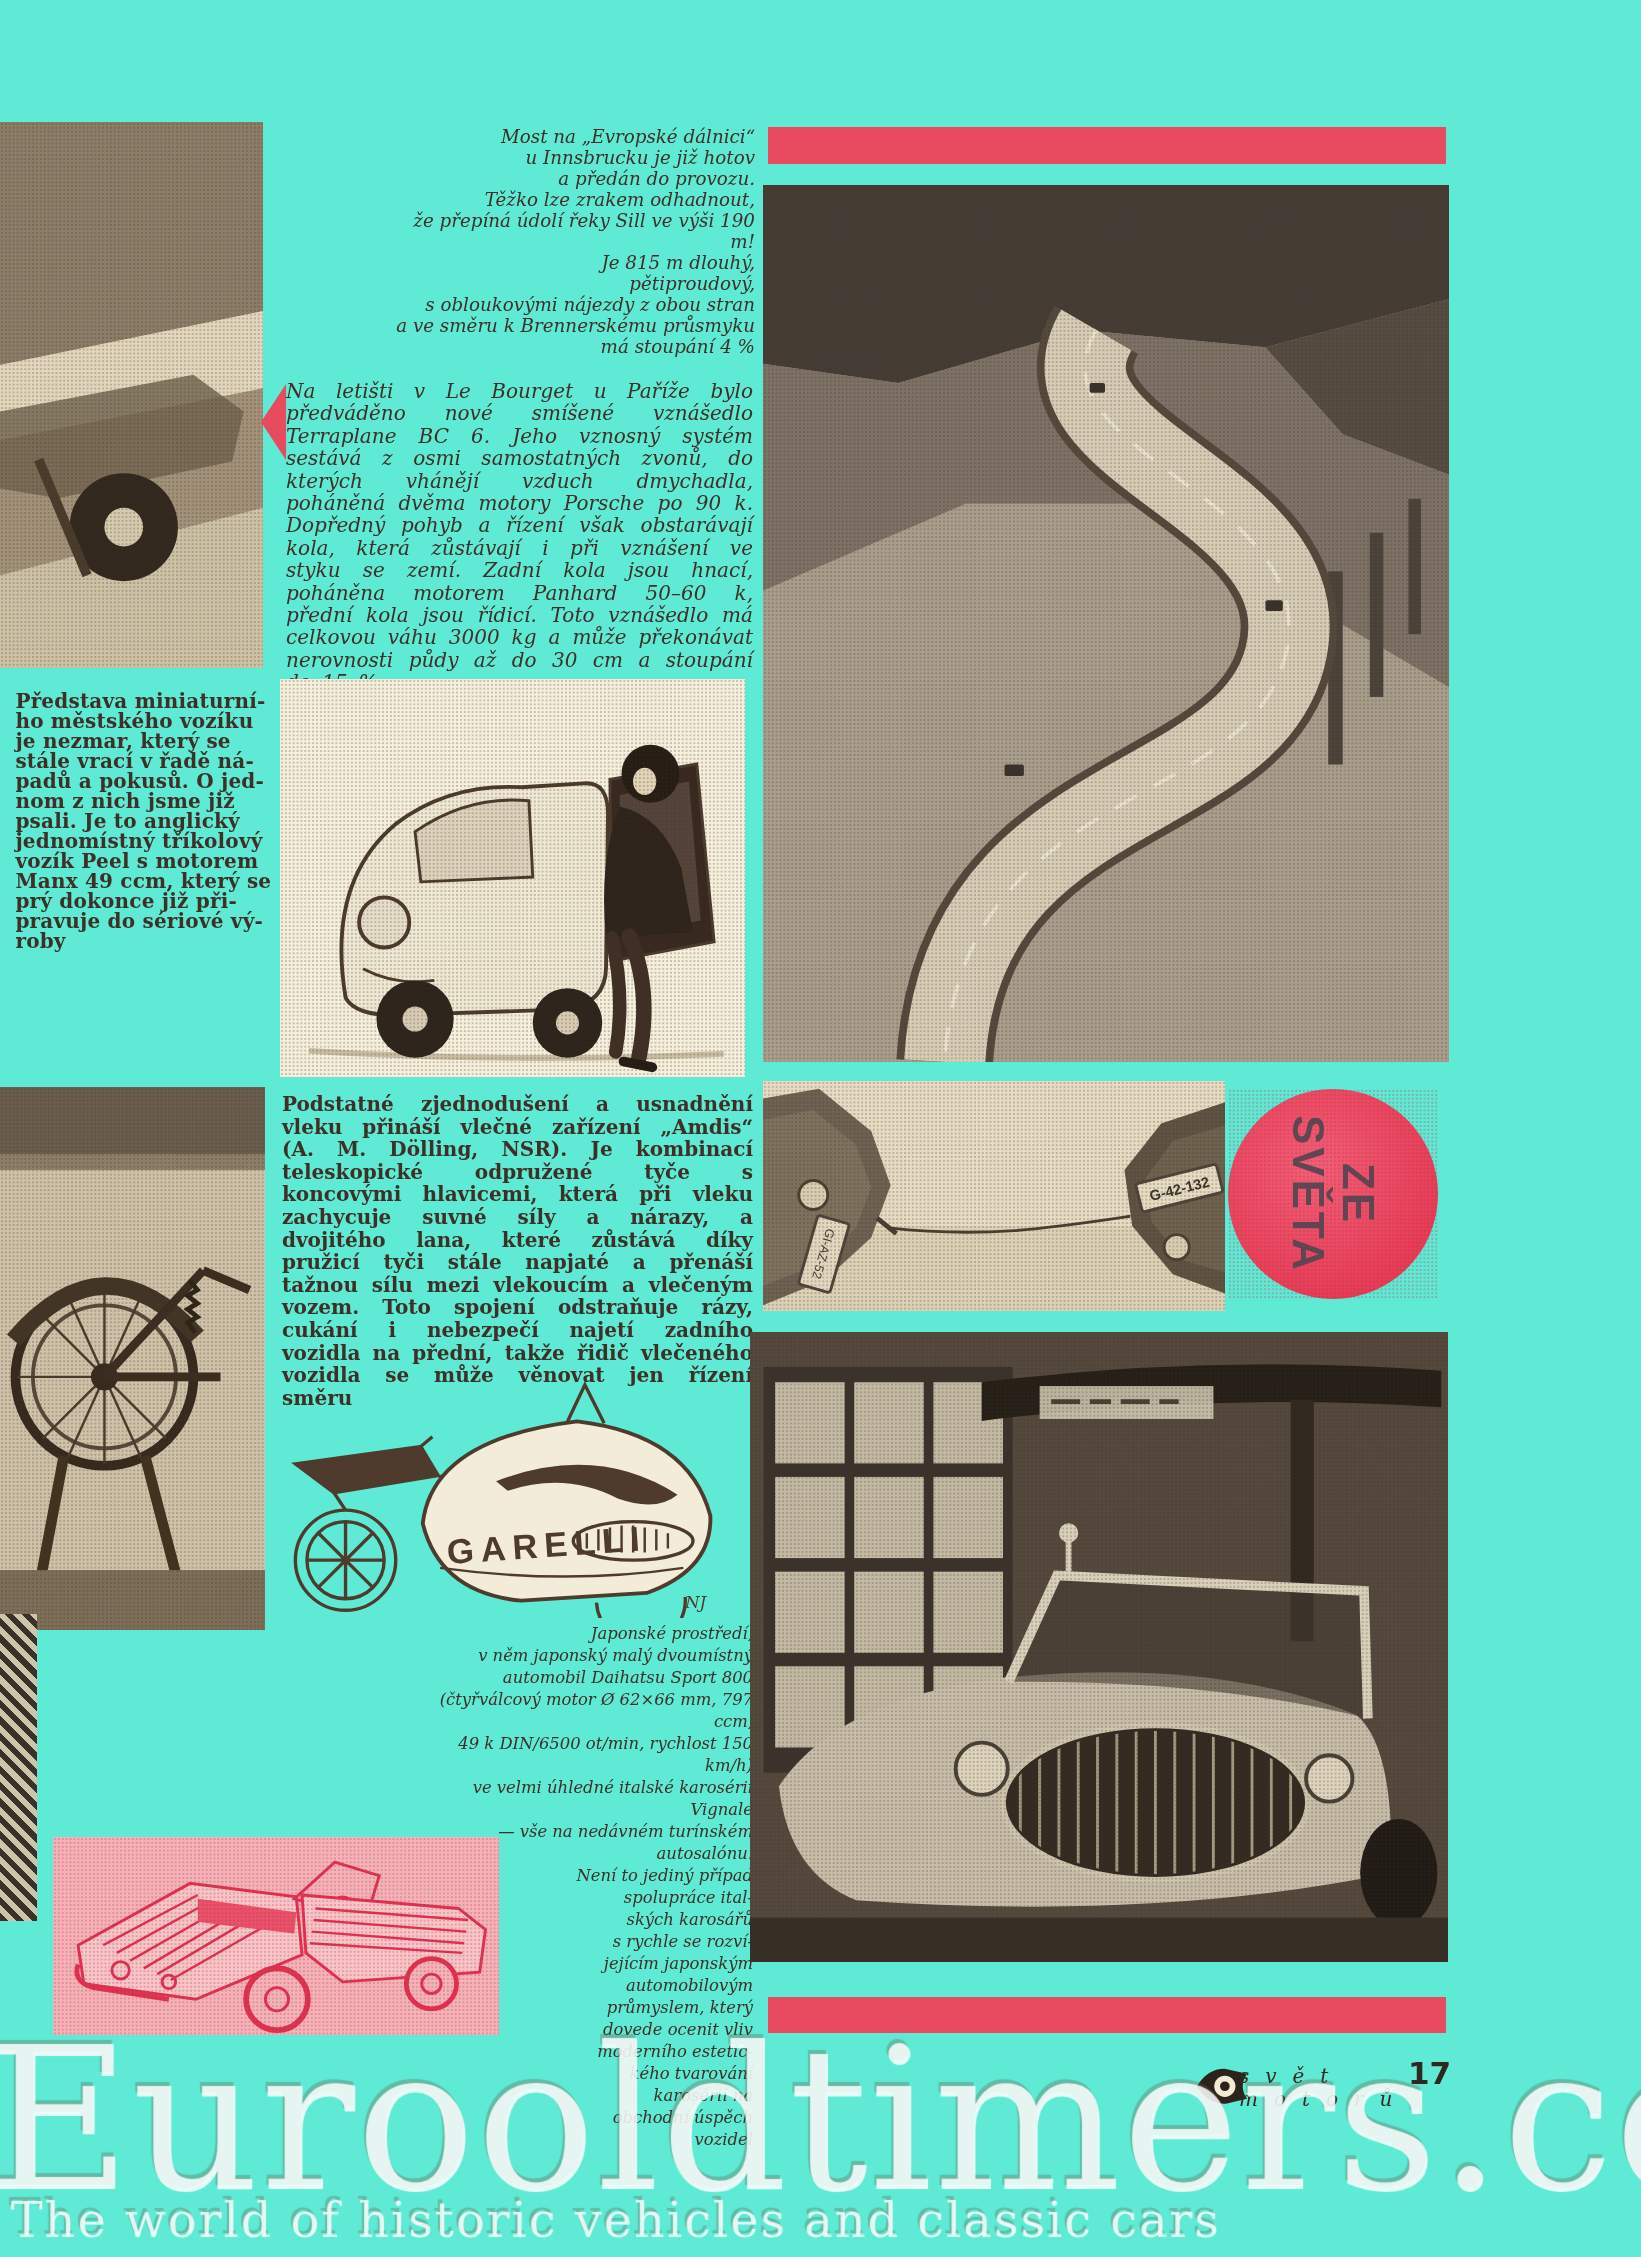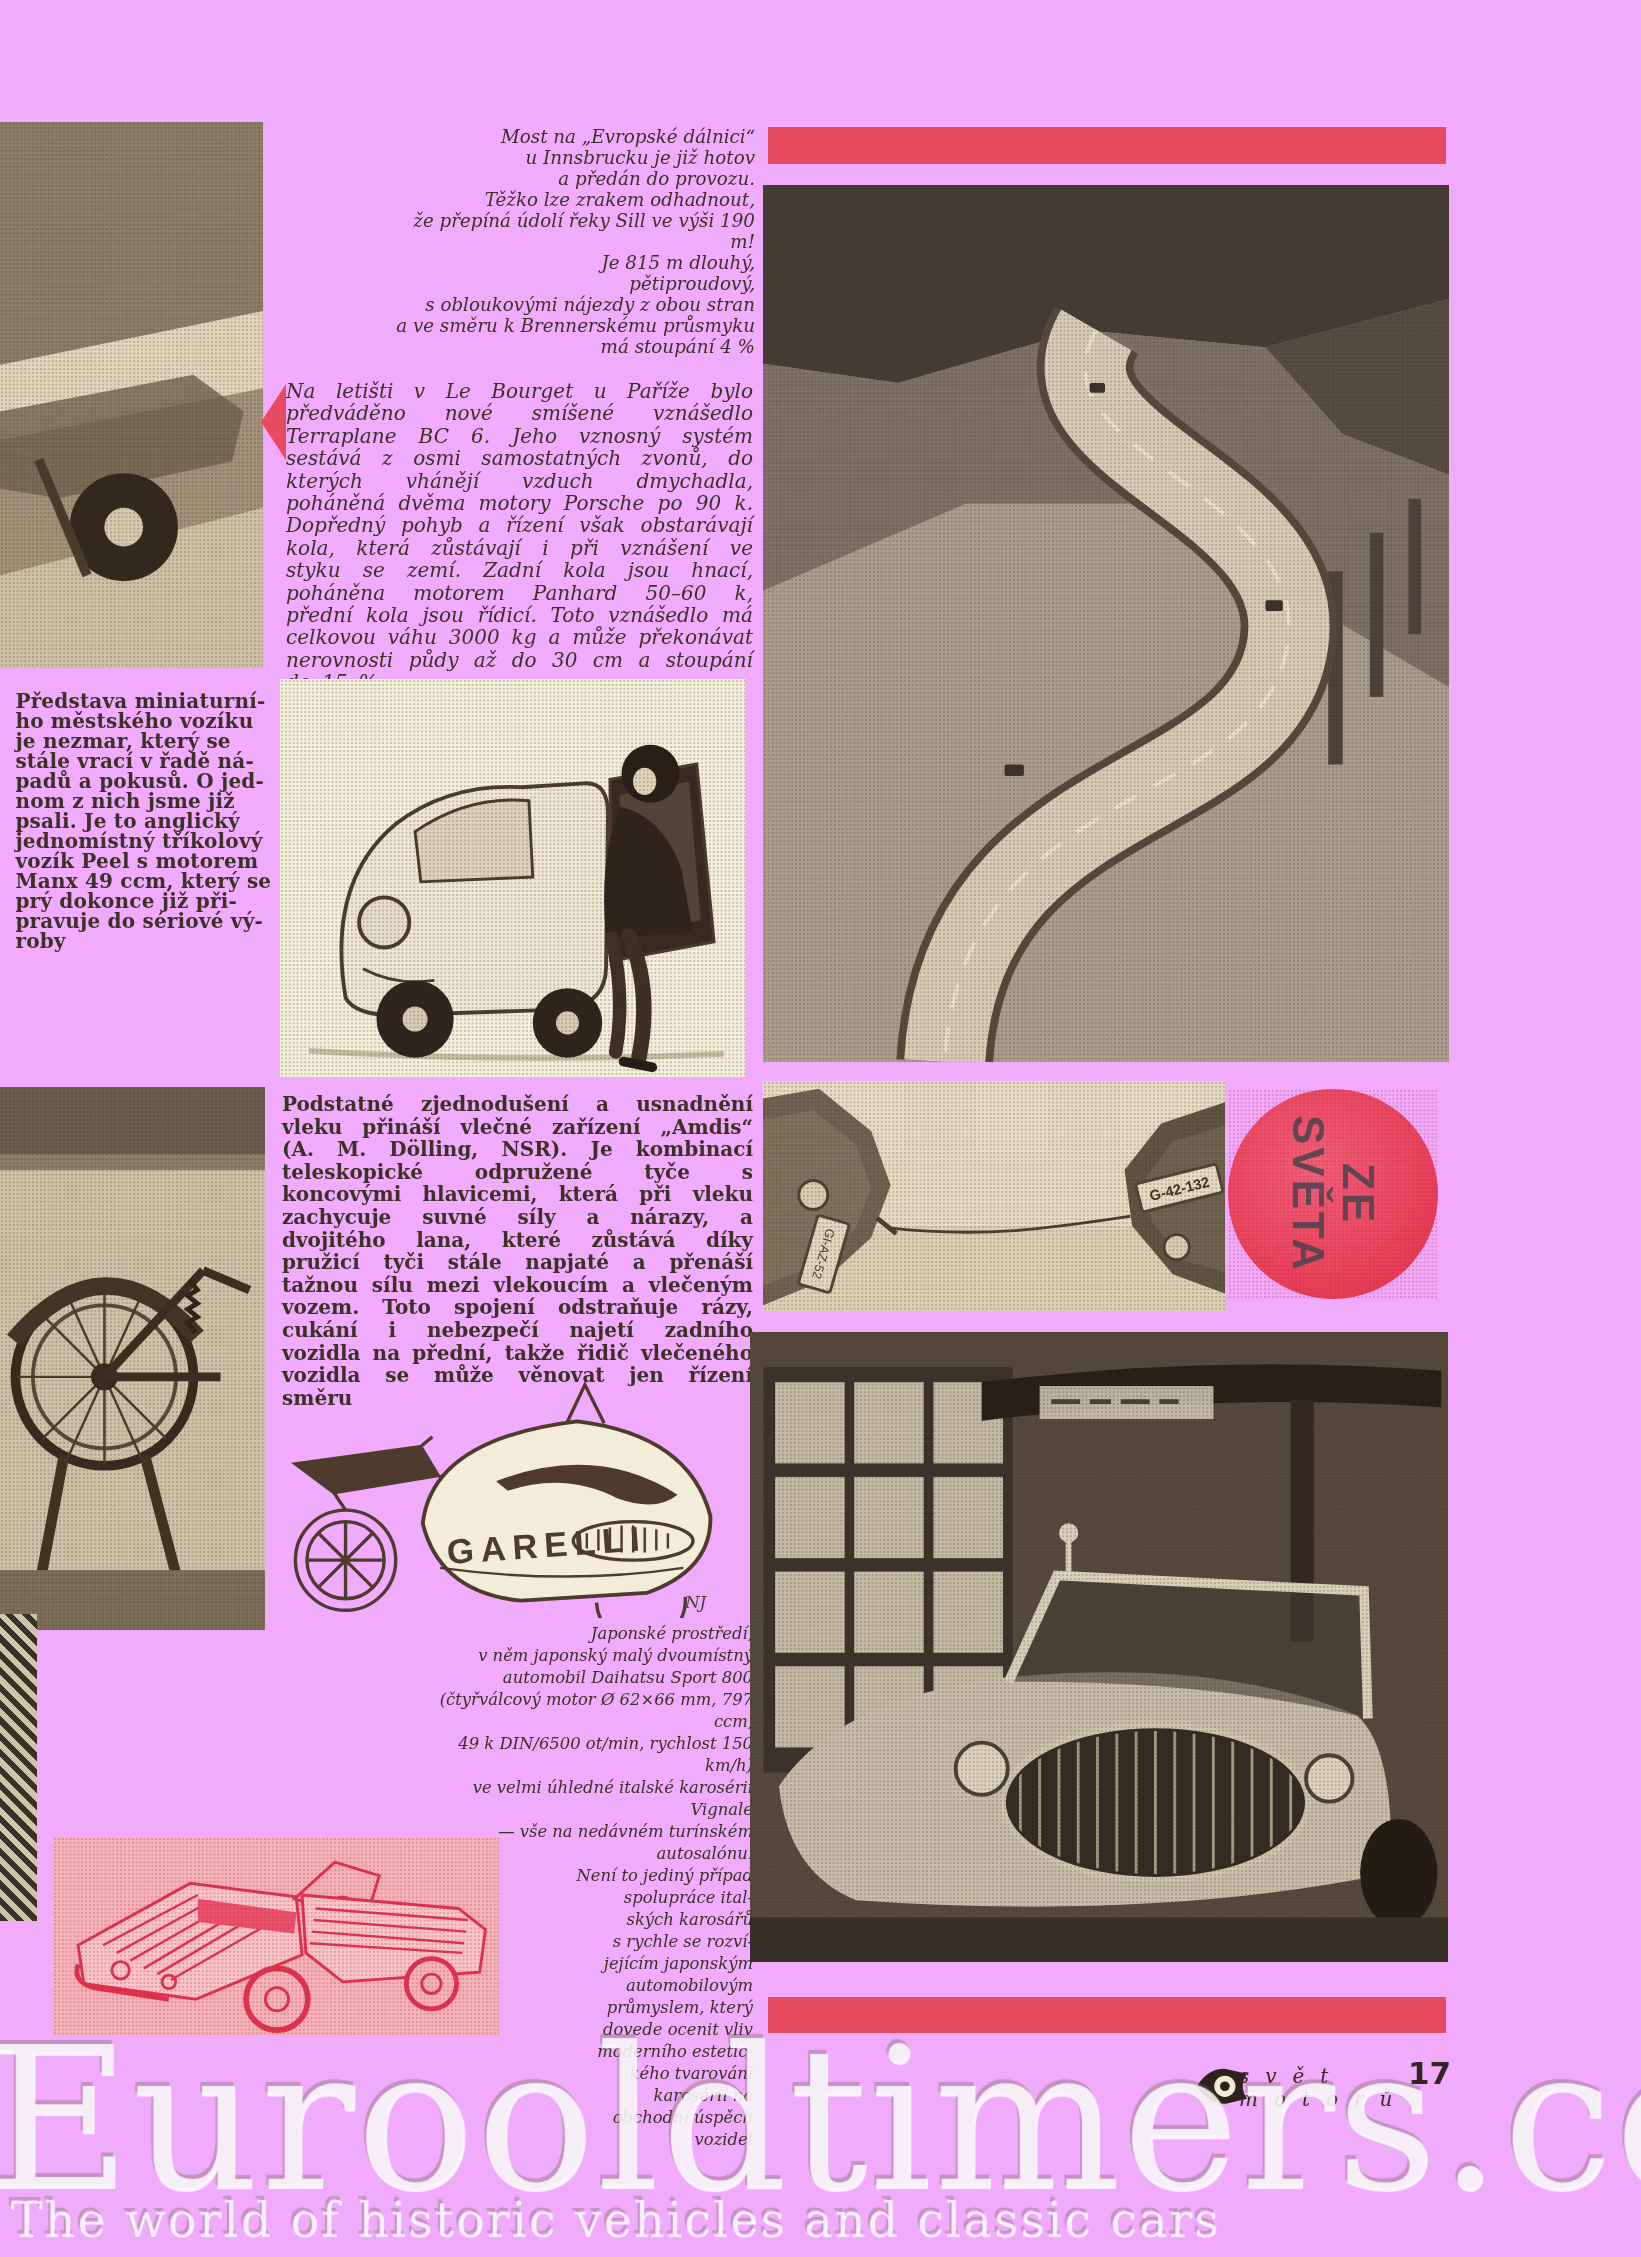--- a/index.html
+++ b/index.html
@@ -1,16 +1,16 @@
 <!DOCTYPE html>
 <html><head>
 <meta charset="utf-8">
 <style>
   html,body{margin:0;padding:0;background:#d8d0bc;}
-  .page{position:relative;width:1641px;height:2257px;background:#f0abfc;overflow:hidden;
+  .page{position:relative;width:1641px;height:2257px;background:#5eead4;overflow:hidden;
         font-family:"DejaVu Serif",serif;color:#3e3027;}
   .photo{position:absolute;overflow:hidden;}
   .photo svg{display:block;width:100%;height:100%;}
   .halftone::after{content:"";position:absolute;inset:0;pointer-events:none;
         background-image:radial-gradient(rgba(62,48,35,0.25) 1px, transparent 1.3px);
         background-size:3.9px 3.9px;}
   .halftone-red::after{content:"";position:absolute;inset:0;pointer-events:none;
         background-image:radial-gradient(rgba(200,30,60,0.28) 1px, transparent 1.3px);
         background-size:3.9px 3.9px;}
   .redbar{position:absolute;background:#e84a5f;}

